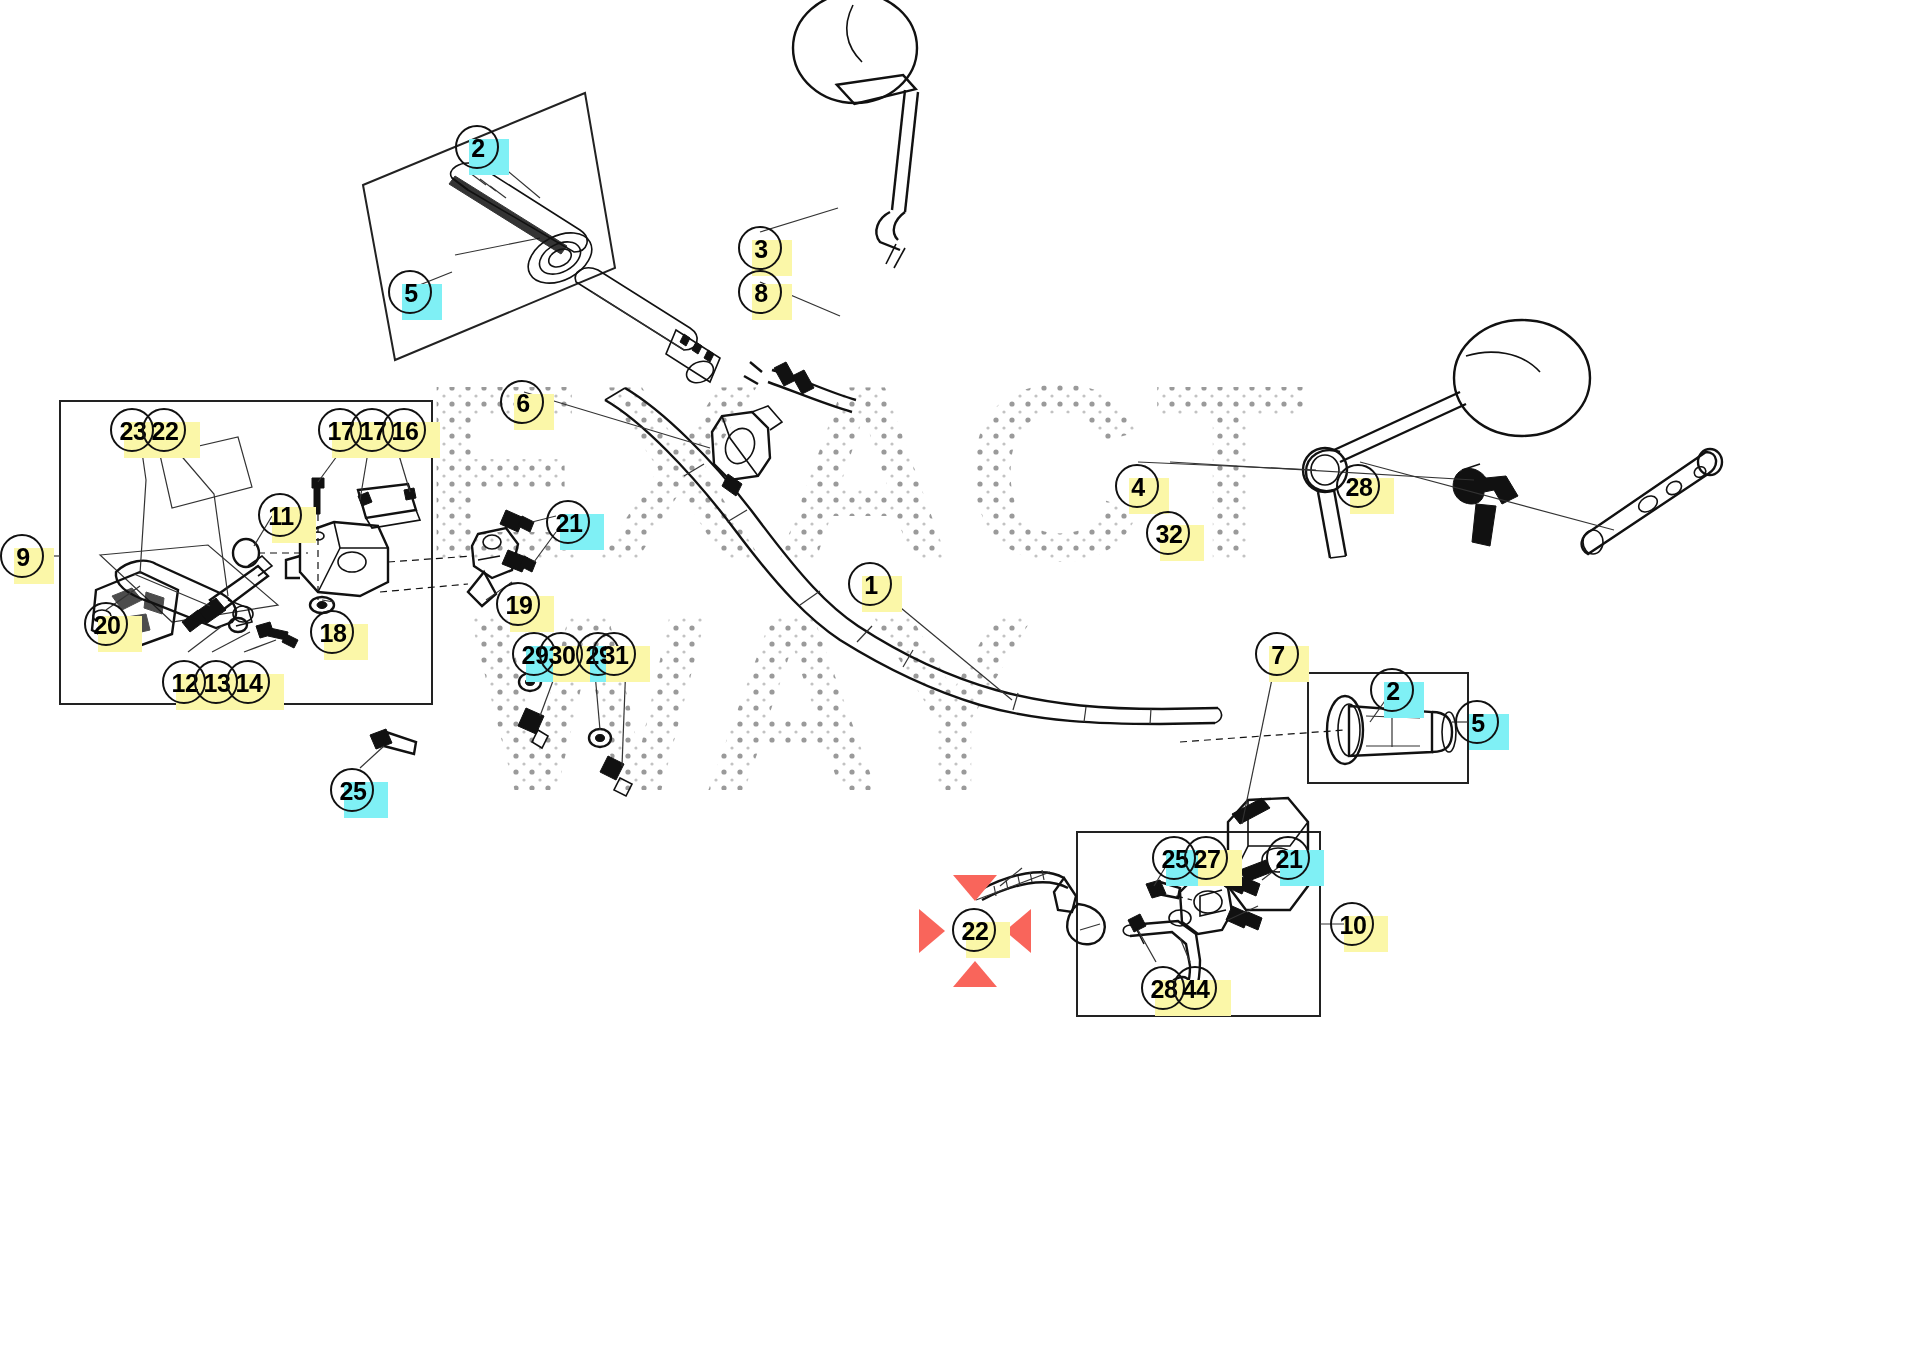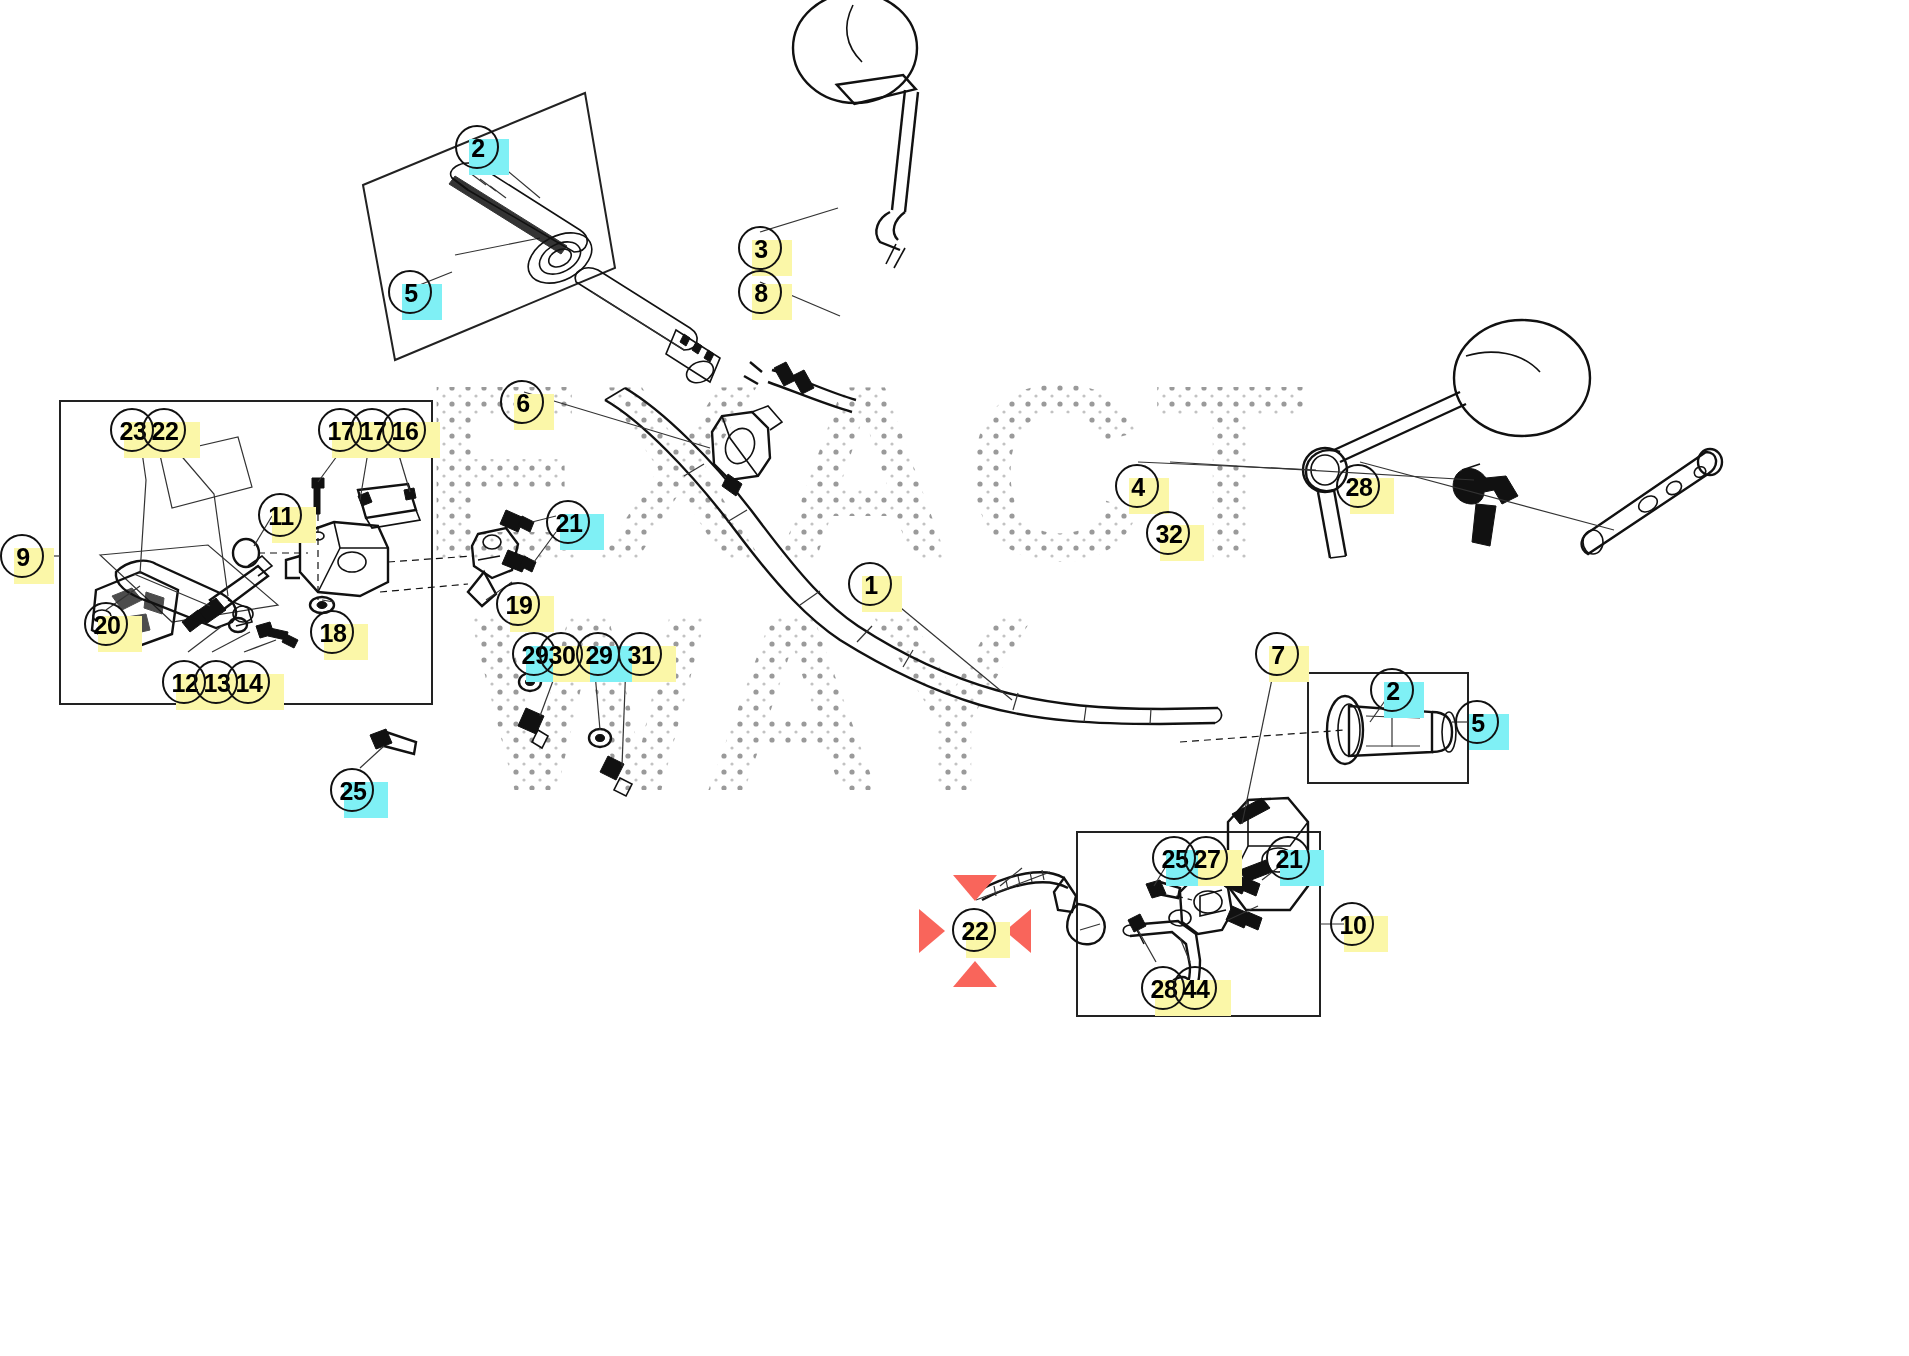--- a/index.html
+++ b/index.html
@@ -508,21 +508,21 @@
       <div class="callout hl-y w2" style="left: 539px; top: 632px;">
         <span class="hl"></span>
         <span class="circ"></span>
         <span class="num">30</span>
       </div>
       <div class="callout hl-c w2" style="left: 576px; top: 632px;">
         <span class="hl"></span>
         <span class="circ"></span>
         <span class="num">29</span>
       </div>
-      <div class="callout hl-y w2" style="left: 618px; top: 632px;">
+      <div class="callout hl-y w2" style="left: 592px; top: 632px;">
         <span class="hl"></span>
         <span class="circ"></span>
         <span class="num">31</span>
       </div>
       <div class="callout hl-y" style="left: 1255px; top: 632px;">
         <span class="hl"></span>
         <span class="circ"></span>
         <span class="num">7</span>
       </div>
       <div class="callout hl-c" style="left: 1370px; top: 668px;">

